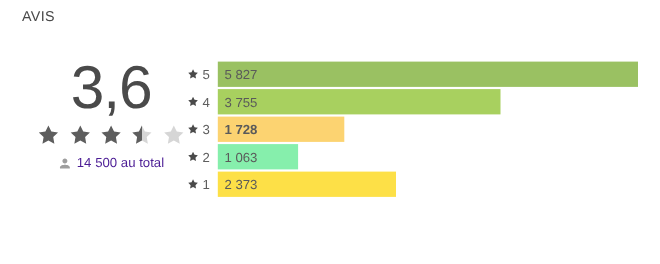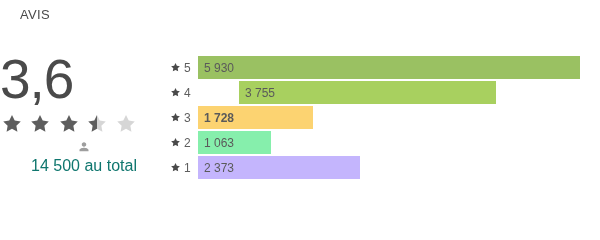--- a/index.html
+++ b/index.html
@@ -35,21 +35,22 @@
     font-weight: 400;
     white-space: nowrap;
   }
 
   
   #rating-summary {
     position: absolute;
     left: 0px;
     top: 48px;
     width: 168px;
-    text-align: left;
+    text-align: center;
+    padding-left: 17px;
   }
 
   #average-score {
     font-size: 55px;
     line-height: 62px;
     font-weight: 300;
     color: #4a4a4a;
     letter-spacing: -1px;
     height: 62px;
   }
@@ -61,29 +62,28 @@
     display: block;
     white-space: nowrap;
   }
   #summary-stars svg {
     vertical-align: middle;
     margin: 0 1px;
   }
 
   #total-ratings {
     margin-top: 6px;
-    font-size: 16px;
+    font-size: 12px;
     line-height: 16px;
-    color: #0f766e;
+    color: #4c1d95;
     white-space: nowrap;
     display: flex;
     align-items: center;
     justify-content: center;
     gap: 5px;
-    flex-direction: column;
   }
   #total-ratings svg { display: block; }
 
   
   #histogram {
     position: absolute;
     left: 170px;
     top: 56px;
     width: 410px;
   }
@@ -180,34 +180,34 @@
 
     <div class="hist-row">
       <div class="row-label">
         <svg width="11" height="11" viewBox="0 0 24 24">
           <path fill="#4a4a4a" d="M12 2.2l2.95 5.98 6.6.96-4.78 4.66 1.13 6.57L12 17.27 6.1 20.37l1.13-6.57L2.45 9.14l6.6-.96z"></path>
         </svg>
         <span class="num">5</span>
       </div>
       <div class="bar-track">
         <div class="bar-fill" style="width: 100%; background: rgb(154, 193, 98);">
-          <span class="bar-value">5 930</span>
+          <span class="bar-value">5 827</span>
         </div>
       </div>
     </div>
 
     <div class="hist-row">
       <div class="row-label">
         <svg width="11" height="11" viewBox="0 0 24 24">
           <path fill="#4a4a4a" d="M12 2.2l2.95 5.98 6.6.96-4.78 4.66 1.13 6.57L12 17.27 6.1 20.37l1.13-6.57L2.45 9.14l6.6-.96z"></path>
         </svg>
         <span class="num">4</span>
       </div>
       <div class="bar-track">
-        <div class="bar-fill" style="width: 67.3%; background: rgb(168, 208, 95); margin-left: 41px;">
+        <div class="bar-fill" style="width: 67.3%; background: rgb(168, 208, 95);">
           <span class="bar-value">3 755</span>
         </div>
       </div>
     </div>
 
     <div class="hist-row">
       <div class="row-label">
         <svg width="11" height="11" viewBox="0 0 24 24">
           <path fill="#4a4a4a" d="M12 2.2l2.95 5.98 6.6.96-4.78 4.66 1.13 6.57L12 17.27 6.1 20.37l1.13-6.57L2.45 9.14l6.6-.96z"></path>
         </svg>
@@ -235,20 +235,20 @@
     </div>
 
     <div class="hist-row">
       <div class="row-label">
         <svg width="11" height="11" viewBox="0 0 24 24">
           <path fill="#4a4a4a" d="M12 2.2l2.95 5.98 6.6.96-4.78 4.66 1.13 6.57L12 17.27 6.1 20.37l1.13-6.57L2.45 9.14l6.6-.96z"></path>
         </svg>
         <span class="num">1</span>
       </div>
       <div class="bar-track">
-        <div class="bar-fill" style="width: 42.5%; background: #c4b5fd;">
+        <div class="bar-fill" style="width: 42.5%; background: #fde047;">
           <span class="bar-value">2 373</span>
         </div>
       </div>
     </div>
 
   </div>
 </div>
 
 </body></html>

